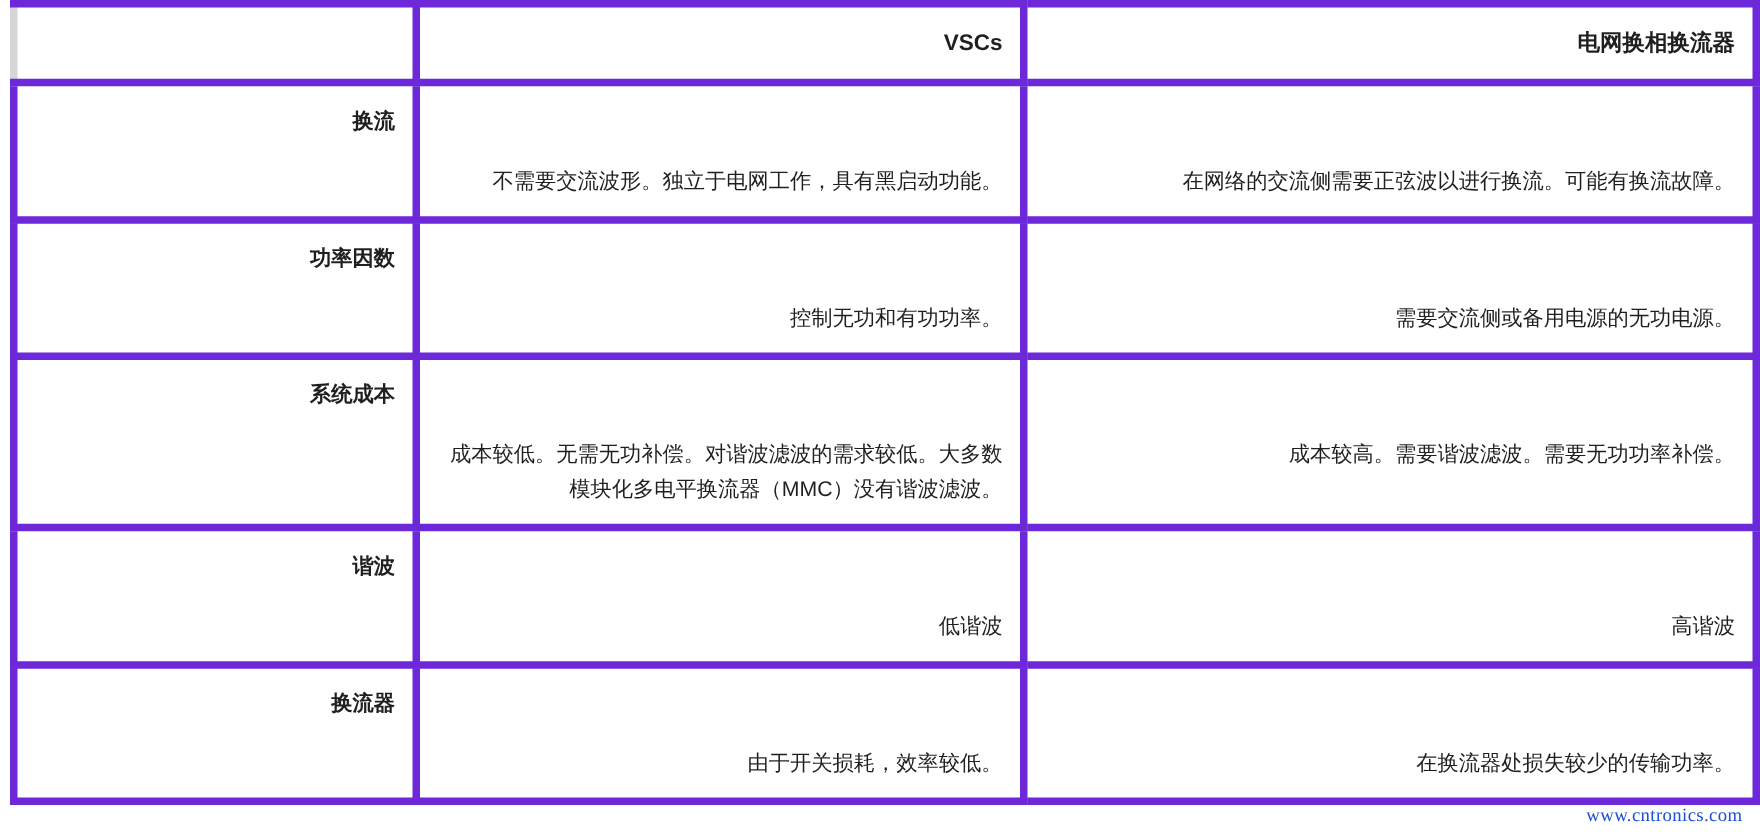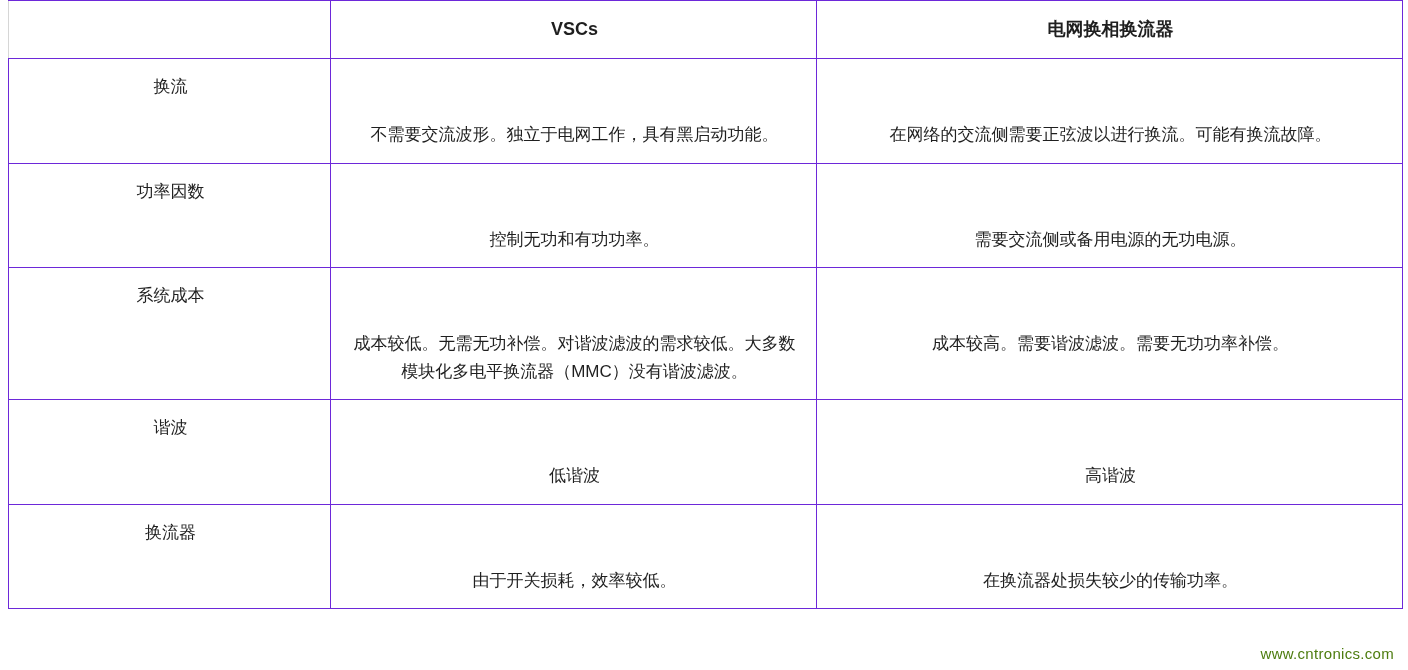--- a/index.html
+++ b/index.html
@@ -24,56 +24,56 @@
     border-collapse: collapse;
     width: 1394px;
     table-layout: fixed;
   }
   table.compare col.c0 { width: 322px; }
   table.compare col.c1 { width: 486px; }
   table.compare col.c2 { width: 586px; }
 
   table.compare th,
   table.compare td {
-    border: 1px solid #6d28d9;
+    border: 6px solid #6d28d9;
     vertical-align: top;
     padding: 14px 14px 14px 16px;
     font-size: 17px;
     line-height: 1.62;
     font-weight: normal;
-    text-align: center;
+    text-align: right;
     color: #1f1f1f;
   }
   table.compare thead th {
     font-weight: bold;
     font-size: 18px;
     padding-top: 14px;
     padding-bottom: 14px;
     height: 28px;
   }
   table.compare thead th.blank {
     border-left-color: #d6d6d6;
   }
   table.compare tbody th.rowhead {
-    font-weight: normal;
+    font-weight: bold;
     font-size: 17px;
   }
   .cell-text {
     display: block;
     white-space: pre-wrap;
     word-break: break-word;
     margin-top: 48px;
   }
   .watermark {
     position: absolute;
     right: 14px;
     bottom: 8px;
     font-size: 15px;
-    color: #4d7c0f;
-    font-family: Liberation Sans, sans-serif;
+    color: #1d4ed8;
+    font-family: Liberation Serif, serif;
     letter-spacing: 0.3px;
   }
 </style>
 </head>
 <body>
 
 <div class="table-wrap">
   <table class="compare">
     <colgroup>
       <col class="c0">

